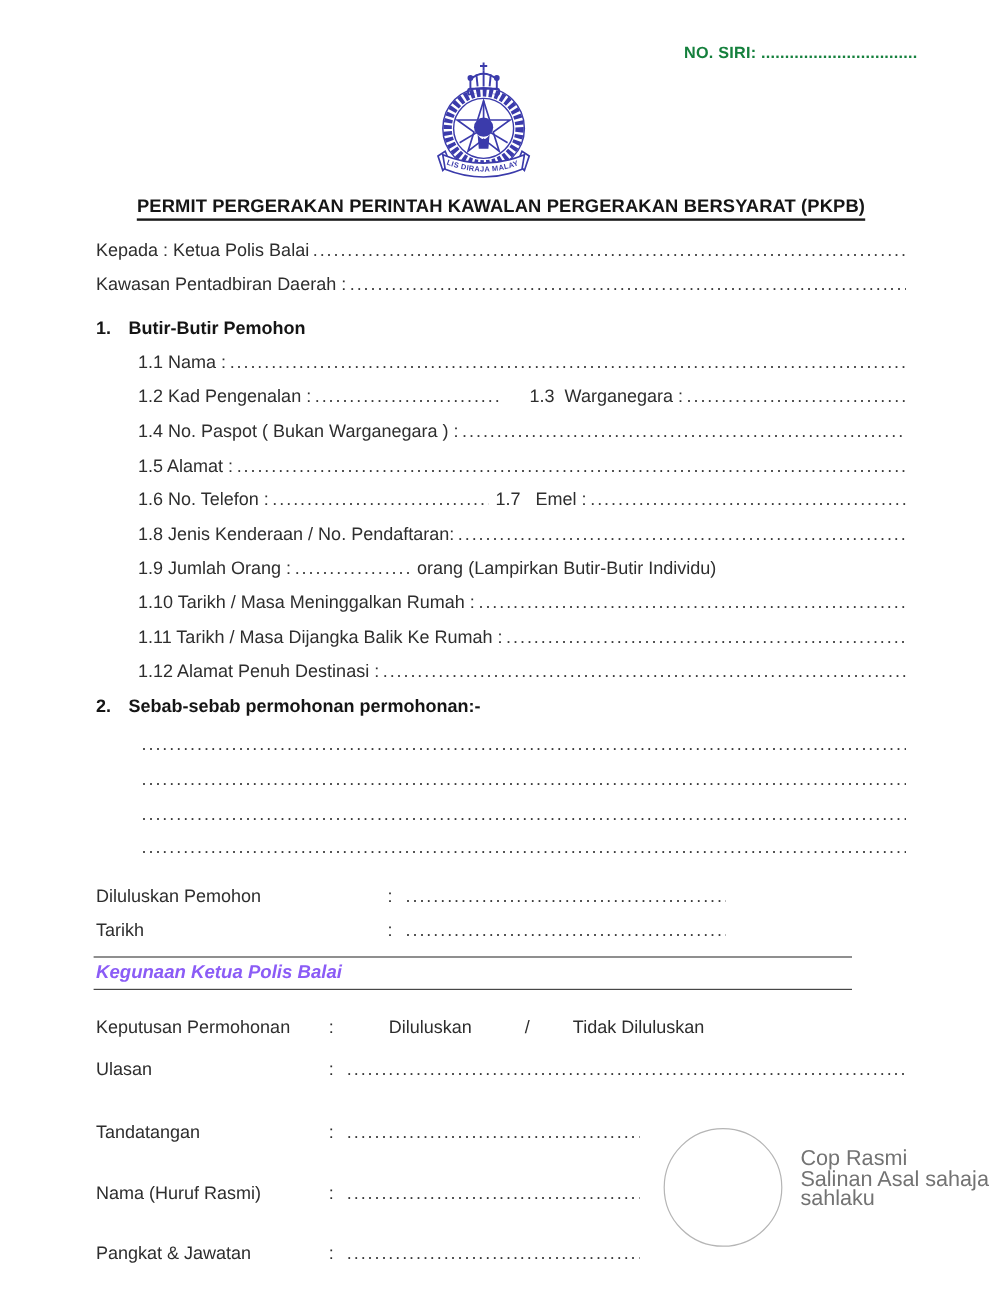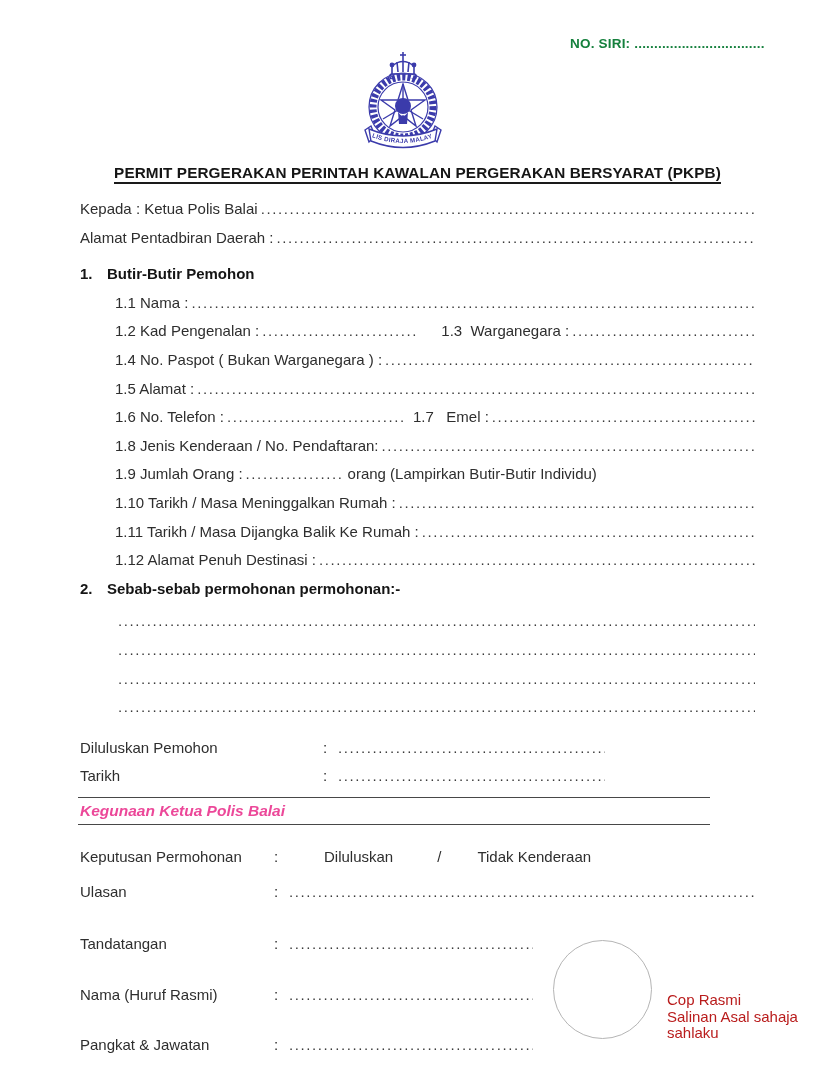--- a/index.html
+++ b/index.html
@@ -47,39 +47,39 @@
   .indent { padding-left:35px; }
   .dotted-lines { margin-top:4px; }
   .suffix { margin-left:7px;text-align:right; }
   .sig-block { margin-top:12px; }
   .sig-label { flex:0 0 243px; }
   .off-label { flex:0 0 194px; }
   .colon { flex:0 0 12px; }
   .hline { border:0; border-top:1.5px solid #474747; width:632px; margin:0 0 0 -2px; }
   .hline.top { margin-top:6px; }
   .kegunaan {
-    font-weight:bold; font-style:italic; font-size:15.5px; color:#ec4899;
+    font-weight:bold; font-style:italic; font-size:15.5px; color:#8b5cf6;
     line-height:26px;
   }
   .decision-row { margin-top:18px; }
   .decision-val { margin-left:38px; }
   .decision-slash { margin-left:44px; }
   .decision-val2 { margin-left:36px; }
   .ulasan-row { margin-top:7px; }
   .official-sig { margin-top:16px; }
   .official-sig .row { line-height:27.7px;margin-top:23px; }
   .stamp-circle {
     position:absolute; left:553px; top:940px;
     width:97px; height:97px;
     border:1.6px solid #b5b5b5; border-radius:50%;
     background:#fff;
   }
   .stamp-caption {
-    position:absolute; left:667px; top:992px;
-    font-size:15px; line-height:16.5px; color:#b91c1c;
+    position:absolute; left:667px; top:957px;
+    font-size:18px; line-height:16.5px; color:#737373;
   }
 </style>
 </head>
 <body>
 
 <div class="page">
 
   <div class="no-siri">NO. SIRI: .................................</div>
 
   <svg class="crest" viewBox="0 0 96 104" fill="none" xmlns="http://www.w3.org/2000/svg">
@@ -117,21 +117,21 @@
   </svg>
 
   <h1 class="title"><span>PERMIT PERGERAKAN PERINTAH KAWALAN PERGERAKAN BERSYARAT (PKPB)</span></h1>
 
   <div class="addr-block">
     <div class="row">
       <span>Kepada : Ketua Polis Balai</span>
       <span class="leader">........................................................................................................................................................................................................................................................</span>
     </div>
     <div class="row">
-      <span>Alamat Pentadbiran Daerah :</span>
+      <span>Kawasan Pentadbiran Daerah :</span>
       <span class="leader">........................................................................................................................................................................................................................................................</span>
     </div>
   </div>
 
   <div class="sec-head first">
     <span class="num">1.</span>
     <span>Butir-Butir Pemohon</span>
   </div>
 
   <div class="indent">
@@ -209,21 +209,21 @@
 
   <hr class="hline top">
   <div class="kegunaan">Kegunaan Ketua Polis Balai</div>
   <hr class="hline">
 
   <div class="row decision-row">
     <span class="off-label">Keputusan Permohonan</span>
     <span class="colon">:</span>
     <span class="decision-val">Diluluskan</span>
     <span class="decision-slash">/</span>
-    <span class="decision-val2">Tidak Kenderaan</span>
+    <span class="decision-val2">Tidak Diluluskan</span>
   </div>
 
   <div class="row ulasan-row">
     <span class="off-label">Ulasan</span>
     <span class="colon">:</span>
     <span class="leader">........................................................................................................................................................................................................................................................</span>
   </div>
 
   <div class="official-sig">
     <div class="row">

